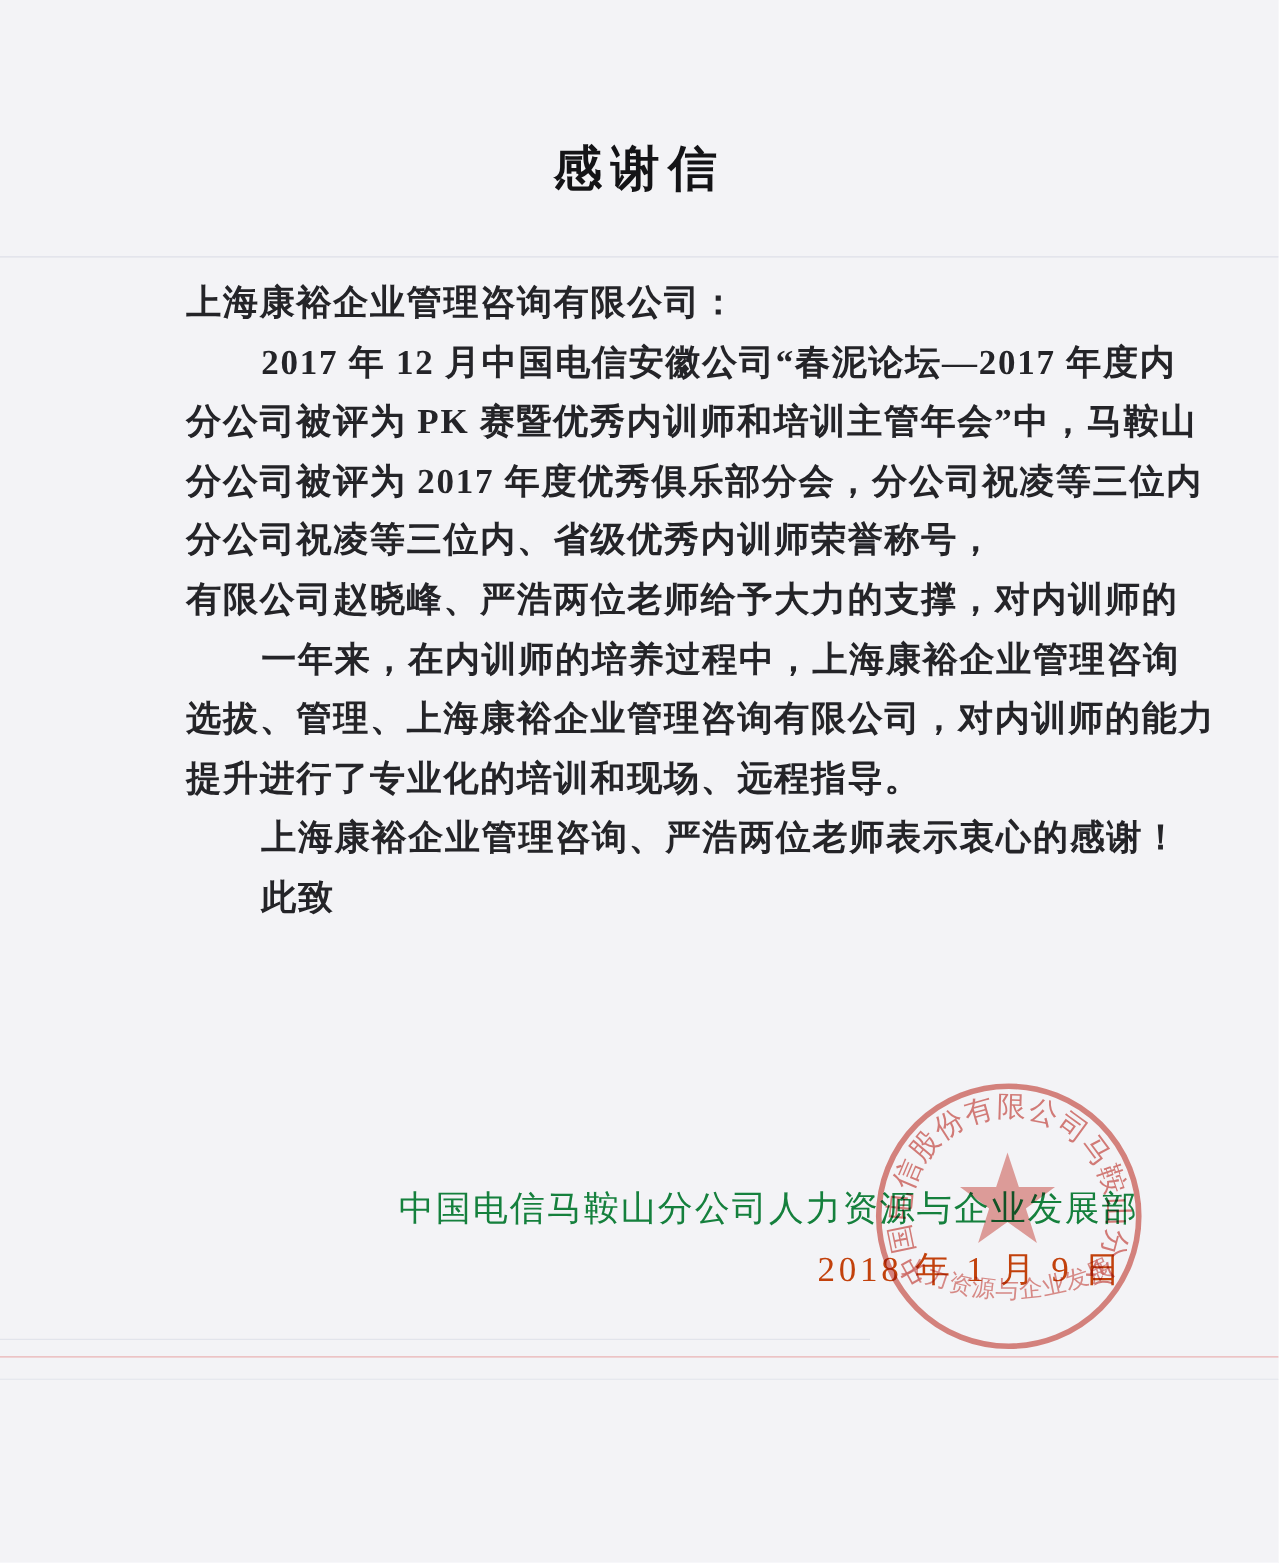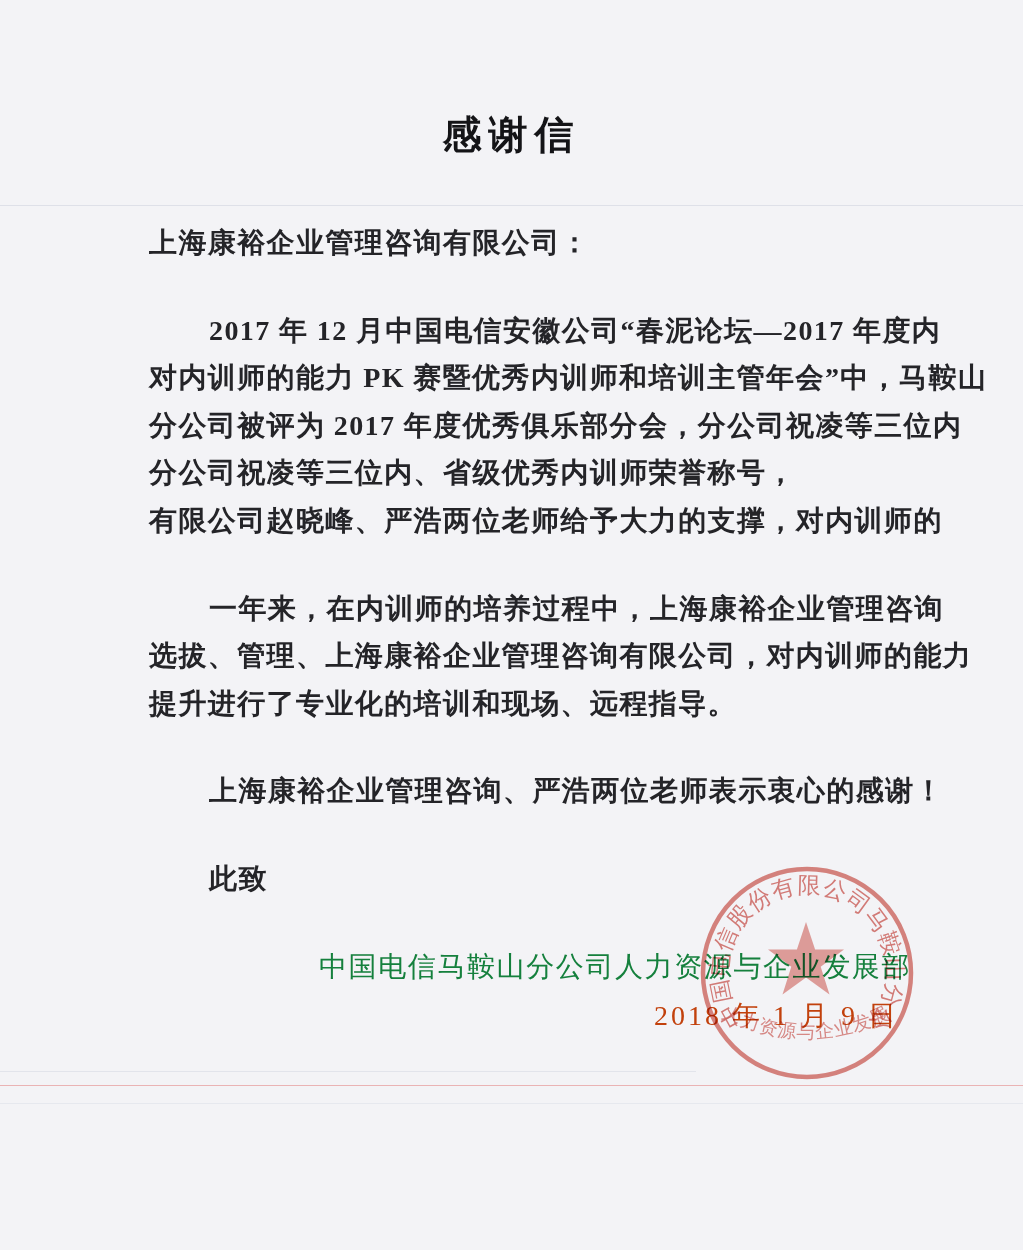--- a/index.html
+++ b/index.html
@@ -32,21 +32,21 @@
   .letter-body {
     position: absolute;
     left: 149px; top: 219px;
     width: 762px;
     font-size: 28px;
     line-height: 47.6px;
     letter-spacing: 1.4px;
     color: #242428;
   }
   .line { white-space: nowrap; font-weight: bold; }
-  .line.indent { text-indent: 60px; margin-top: 40px; }
+  .line.indent { text-indent: 60px; }
 
   .sig-org {
     position: absolute;
     top: 948px; right: 112px;
     font-size: 28px;
     letter-spacing: 1.6px;
     color: #15803d;
     white-space: nowrap;
   }
   .sig-date {
@@ -89,21 +89,21 @@
   <div class="scan-line scan-line-1"></div>
   <div class="scan-line scan-line-2"></div>
   <div class="scan-line scan-line-3"></div>
   <div class="scan-line scan-line-4"></div>
 
   <div class="doc-title">感谢信</div>
 
   <div class="letter-body">
     <div class="line">上海康裕企业管理咨询有限公司：</div>
     <div class="line indent">2017 年 12 月中国电信安徽公司“春泥论坛—2017 年度内</div>
-    <div class="line">对内训师的能力 PK 赛暨优秀内训师和培训主管年会”中，马鞍山</div>
+    <div class="line">分公司被评为 PK 赛暨优秀内训师和培训主管年会”中，马鞍山</div>
     <div class="line">分公司被评为 2017 年度优秀俱乐部分会，分公司祝凌等三位内</div>
     <div class="line">分公司祝凌等三位内、省级优秀内训师荣誉称号，</div>
     <div class="line">有限公司赵晓峰、严浩两位老师给予大力的支撑，对内训师的</div>
     <div class="line indent">一年来，在内训师的培养过程中，上海康裕企业管理咨询</div>
     <div class="line">选拔、管理、上海康裕企业管理咨询有限公司，对内训师的能力</div>
     <div class="line">提升进行了专业化的培训和现场、远程指导。</div>
     <div class="line indent">上海康裕企业管理咨询、严浩两位老师表示衷心的感谢！</div>
     <div class="line indent">此致</div>
   </div>
 

